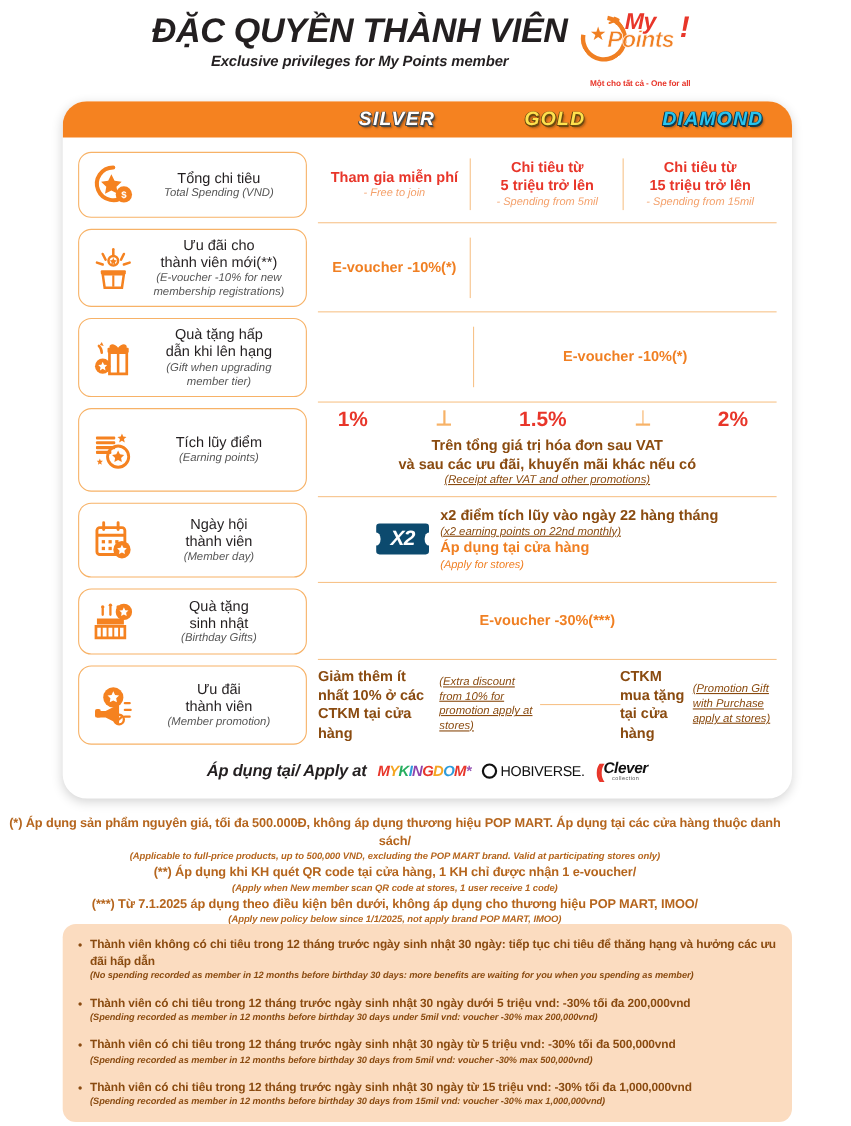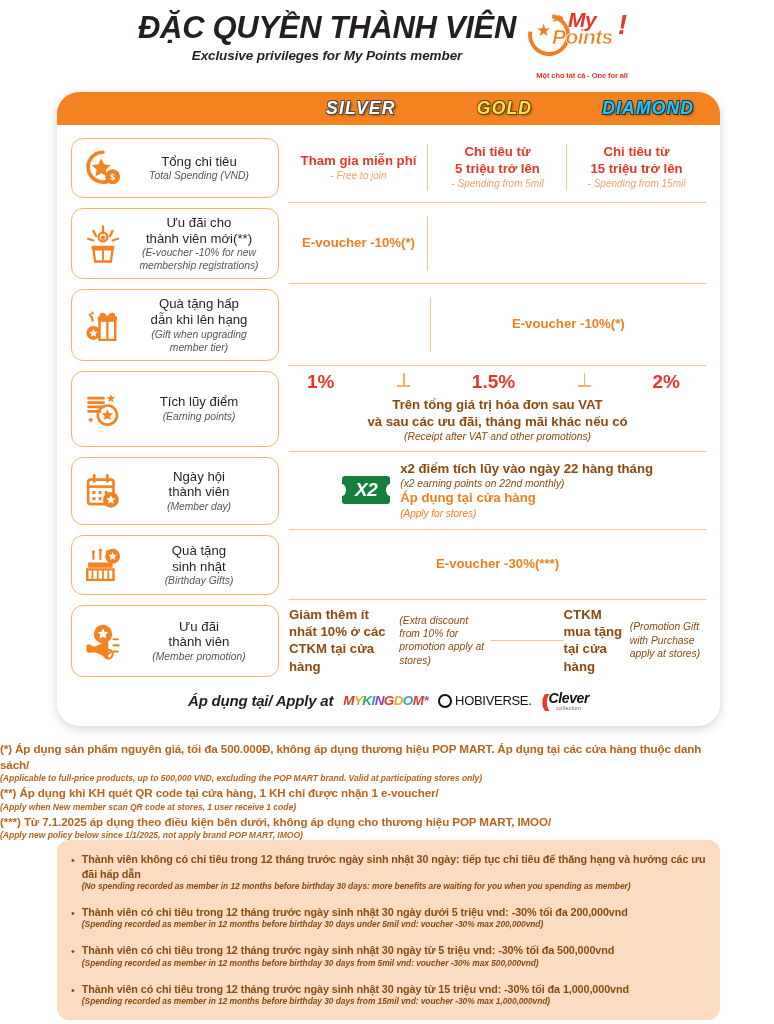--- a/index.html
+++ b/index.html
@@ -117,35 +117,35 @@
     padding:6px 4px;position:relative;box-sizing:border-box;
   }
   .cell.sep:after{
     content:"";position:absolute;right:0;top:16%;height:68%;width:1px;background:#f7c38a;
   }
   .cell-wide{flex:1 1 100%;}
   .v-main{font-size:13.2px;font-weight:bold;color:#f07f22;line-height:1.25;}
   .v-red{color:#e8362a;}
   .v-sub{font-size:10px;font-style:italic;color:#f4a06a;line-height:1.25;margin-top:1px;}
   .v-dark2{font-size:13.2px;font-weight:bold;color:#8a4b10;line-height:1.3;}
-  .v-dark-sub{font-size:10.3px;font-style:italic;color:#8a4b10;line-height:1.3;}
+  .v-dark-sub{font-size:10.3px;font-style:italic;color:#8a4b10;line-height:1.3;text-decoration:underline;}
 
   
   .pct-wrap{flex:1 1 auto;padding:6px 0 7px 0;}
   .pct-line{display:flex;align-items:center;justify-content:space-between;padding:0 26px 0 18px;}
   .pct{font-size:19px;font-weight:bold;color:#e8362a;line-height:1;}
   .pct-div{width:18px;height:16px;position:relative;}
   .pct-div:before{content:"";position:absolute;left:50%;top:0;width:1.4px;height:13px;background:#f7b267;}
   .pct-div:after{content:"";position:absolute;left:calc(50% - 6px);top:12px;width:13px;height:1.4px;background:#f7b267;}
   .pct-note{text-align:center;margin-top:5px;}
 
   
   .x2row{display:flex;align-items:center;justify-content:center;gap:10px;padding:8px 0 9px 0;flex:1 1 auto;}
   .x2badge{
-    position:relative;background:#15803d;color:#fff;font-weight:bold;
+    position:relative;background:#0c4a6e;color:#fff;font-weight:bold;
     font-size:19px;font-style:italic;padding:4px 13px;border-radius:3px;
     line-height:1.05;letter-spacing:-0.5px;flex:0 0 auto;
   }
   .x2badge:before,.x2badge:after{
     content:"";position:absolute;top:50%;transform:translateY(-50%);
     width:8px;height:12px;background:#fff;border-radius:50%;
   }
   .x2badge:before{left:-4px;}
   .x2badge:after{right:-4px;}
   .x2txt{text-align:left;}
@@ -168,21 +168,21 @@
   .mk .c10{color:#9b59b6;}
   .hobi{display:flex;align-items:center;gap:3px;}
   .hobi .ring{width:10px;height:10px;border:2.4px solid #111;border-radius:50%;}
   .hobi .nm{font-size:13px;font-weight:normal;color:#111;letter-spacing:-0.3px;}
   .clever{display:flex;align-items:center;gap:3px;}
   .clever .cc{font-size:18px;font-weight:bold;color:#e8362a;letter-spacing:-4px;line-height:1;}
   .clever .cl{font-size:14px;font-weight:bold;font-style:italic;color:#111;letter-spacing:-0.4px;line-height:1;}
   .clever .sub{font-size:5px;color:#555;letter-spacing:0.4px;text-align:center;display:block;}
 
   
-  .notes{position:absolute;left:0;top:741px;width:718px;}
+  .notes{position:absolute;left:0;top:741px;width:718px;text-align:center;}
   .note-vi{font-size:11.6px;font-weight:bold;color:#b5651d;line-height:1.35;letter-spacing:-0.1px;}
   .note-en{font-size:8.6px;font-style:italic;font-weight:bold;color:#b5651d;line-height:1.5;letter-spacing:-0.05px;}
 
   
   .bulletbox{
     position:absolute;left:57px;top:840px;width:663px;
     background:#fbdcc0;border-radius:12px;padding:12px 14px 12px 14px;
     box-sizing:border-box;
   }
   .bullet{display:flex;gap:7px;margin-bottom:12px;}
@@ -351,21 +351,21 @@
           <div class="pct-wrap">
             <div class="pct-line">
               <div class="pct">1%</div>
               <div class="pct-div"></div>
               <div class="pct">1.5%</div>
               <div class="pct-div"></div>
               <div class="pct">2%</div>
             </div>
             <div class="pct-note">
               <div class="v-dark2">Trên tổng giá trị hóa đơn sau VAT</div>
-              <div class="v-dark2">và sau các ưu đãi, tháng mãi khác nếu có</div>
+              <div class="v-dark2">và sau các ưu đãi, khuyến mãi khác nếu có</div>
               <div class="v-dark-sub">(Receipt after VAT and other promotions)</div>
             </div>
           </div>
         </div>
       </div>
 
       <div class="row">
         <div class="pill">
           <div class="ic">
             <svg width="42" height="42" viewBox="0 0 48 48">

